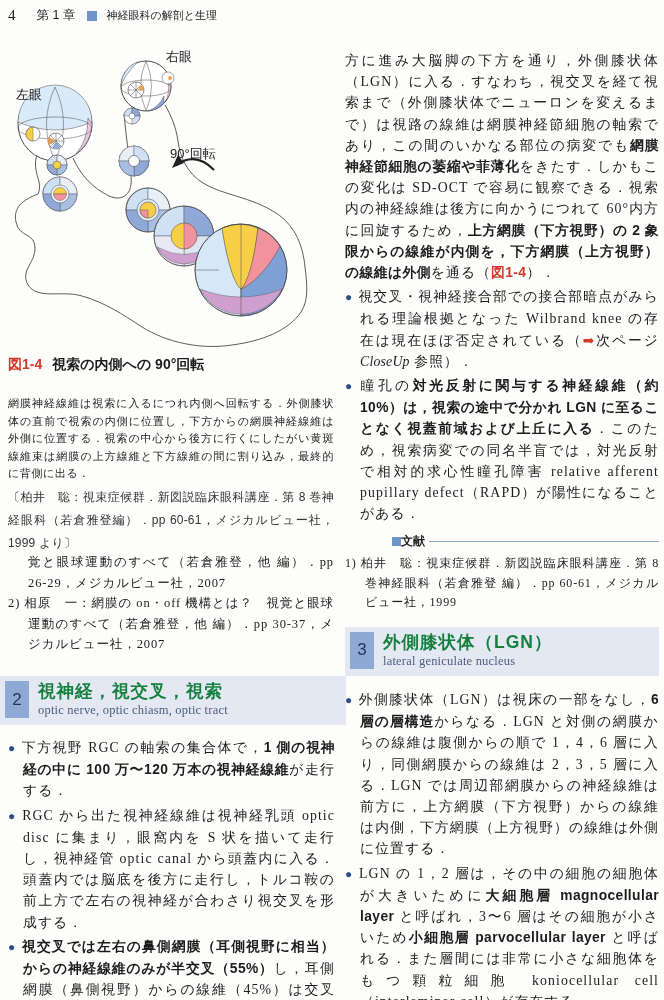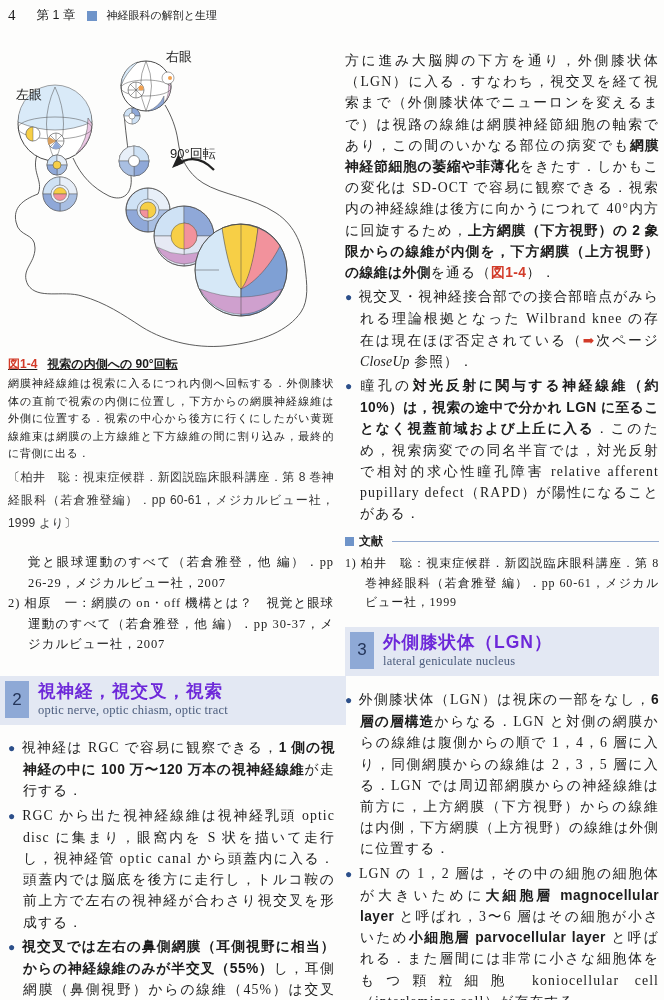--- a/index.html
+++ b/index.html
@@ -14,47 +14,47 @@
   }
   
   .pghead{position:absolute;top:7px;left:8px;display:flex;align-items:center;gap:9px;}
   .pgnum{font-size:15px;}
   .chap{font-size:12.5px;font-family:"Liberation Sans","DejaVu Sans",sans-serif;margin-left:12px;}
   .hsq{width:10px;height:10px;background:var(--accent);display:inline-block;margin-left:3px;}
   .chapttl{font-size:11px;font-family:"Liberation Sans","DejaVu Sans",sans-serif;}
   
   .figwrap{position:absolute;left:8px;top:48px;width:325px;height:306px;}
   .figcap{position:absolute;left:8px;top:356px;width:326px;}
-  .figcap-line1{font-family:"Liberation Sans","DejaVu Sans",sans-serif;font-weight:700;font-size:12px;margin-bottom:2px;text-decoration:underline;}
+  .figcap-line1{font-family:"Liberation Sans","DejaVu Sans",sans-serif;font-weight:700;font-size:14px;margin-bottom:21px;}
   .figcap-line1 .figno{color:var(--red);margin-right:10px;}
   .figcap-body{font-family:"Liberation Sans","DejaVu Sans",sans-serif;font-size:11px;line-height:17.6px;letter-spacing:.6px;text-align:justify;color:#222;}
   .figcap-src{font-family:"Liberation Sans","DejaVu Sans",sans-serif;font-size:12px;line-height:23px;letter-spacing:.2px;margin-top:3px;color:#333;text-align:justify;}
   .refs{position:absolute;left:8px;top:552px;width:326px;font-size:12.5px;line-height:20.5px;letter-spacing:.9px;text-align:justify;}
   .ref-cont{padding-left:20px;}
   .ref-item{padding-left:20px;text-indent:-20px;}
   .ref-item .mk{margin-right:4px;}
   
   .secbox{background:var(--secbg);display:flex;align-items:flex-start;padding:5px 6px 7px 5px;}
   .secbox .num{background:var(--numbg);color:#25365a;width:24px;min-height:37px;display:flex;align-items:center;justify-content:center;
     font-family:"Liberation Sans","DejaVu Sans",sans-serif;font-size:17px;margin-right:9px;}
-  .secbox .ttl{font-family:"Liberation Sans","DejaVu Sans",sans-serif;font-size:17.5px;font-weight:600;letter-spacing:1px;line-height:21px;color:#6d28d9;}
+  .secbox .ttl{font-family:"Liberation Sans","DejaVu Sans",sans-serif;font-size:17.5px;font-weight:600;letter-spacing:1px;line-height:21px;color:#15803d;}
   .secbox .sub{font-size:12.5px;color:#4c5d7d;line-height:15px;margin-top:1px;letter-spacing:.2px;}
   .sec2{position:absolute;left:0px;top:676px;width:335px;}
   
   .lbullets{position:absolute;left:8px;top:737px;width:327px;}
   .rcol{position:absolute;left:345px;top:50px;width:314px;}
   .para{font-size:13.8px;line-height:21.2px;letter-spacing:1.1px;text-align:justify;margin-bottom:3px;color:var(--ink);}
   .para.blt{padding-left:15px;text-indent:-15px;}
   .para .dot{color:var(--bullet);margin-right:5px;font-size:12px;}
   .rb{font-family:"Liberation Sans","DejaVu Sans",sans-serif;font-weight:700;letter-spacing:.4px;}
   .rr{color:var(--red);}
   .ri{font-style:italic;letter-spacing:.2px;}
   
   .bunken{margin-top:9px;margin-bottom:14px;}
-  .bunken-h{display:flex;align-items:center;gap:5px;margin-bottom:4px;}
+  .bunken-h{display:flex;align-items:center;margin-bottom:4px;margin-left:47px;}
   .bunken-h .sq{width:9px;height:9px;background:var(--accent);}
   .bunken-h .lb{font-family:"Liberation Sans","DejaVu Sans",sans-serif;font-weight:700;font-size:12px;}
   .bunken-h .rule{flex:1;height:0;border-top:1.5px solid #94abd0;margin-left:4px;}
   .bunken .ref-item{font-size:12px;line-height:19.5px;letter-spacing:.8px;text-align:justify;}
   .sec3{margin-bottom:13px;}
   svg text{font-family:"Liberation Sans","DejaVu Sans",sans-serif;}
 </style>
 </head>
 <body>
 
@@ -192,28 +192,28 @@
 
 <div class="secbox sec2">
   <div class="num">2</div>
   <div>
     <div class="ttl">視神経，視交叉，視索</div>
     <div class="sub">optic nerve, optic chiasm, optic tract</div>
   </div>
 </div>
 
 <div class="lbullets">
-    <div class="para blt"><span class="dot">●</span><span>視神経は RGC で容易に観察できる，</span><span class="rb">1 側の視神経の中に 100 万〜120 万本の視神経線維</span><span>が走行する．</span></div>
+    <div class="para blt"><span class="dot">●</span><span>下方視野 RGC の軸索の集合体で，</span><span class="rb">1 側の視神経の中に 100 万〜120 万本の視神経線維</span><span>が走行する．</span></div>
     <div class="para blt"><span class="dot">●</span><span>RGC から出た視神経線維は視神経乳頭 optic disc に集まり，眼窩内を S 状を描いて走行し，視神経管 optic canal から頭蓋内に入る．頭蓋内では脳底を後方に走行し，トルコ鞍の前上方で左右の視神経が合わさり視交叉を形成する．</span></div>
     <div class="para blt"><span class="dot">●</span><span class="rb">視交叉では左右の鼻側網膜（耳側視野に相当）からの神経線維のみが半交叉（55%）</span><span>し，耳側網膜（鼻側視野）からの線維（45%）は交叉しない．</span></div>
   </div>
 
 <div class="rcol">
   <div>
-      <div class="para"><span>方に進み大脳脚の下方を通り，外側膝状体（LGN）に入る．すなわち，視交叉を経て視索まで（外側膝状体でニューロンを変えるまで）は視路の線維は網膜神経節細胞の軸索であり，この間のいかなる部位の病変でも</span><span class="rb">網膜神経節細胞の萎縮や菲薄化</span><span>をきたす．しかもこの変化は SD-OCT で容易に観察できる．視索内の神経線維は後方に向かうにつれて 40°内方に回旋するため，</span><span class="rb">上方網膜（下方視野）の 2 象限からの線維が内側を，下方網膜（上方視野）の線維は外側</span><span>を通る（</span><span class="rb rr">図1-4</span><span>）．</span></div>
+      <div class="para"><span>方に進み大脳脚の下方を通り，外側膝状体（LGN）に入る．すなわち，視交叉を経て視索まで（外側膝状体でニューロンを変えるまで）は視路の線維は網膜神経節細胞の軸索であり，この間のいかなる部位の病変でも</span><span class="rb">網膜神経節細胞の萎縮や菲薄化</span><span>をきたす．しかもこの変化は SD-OCT で容易に観察できる．視索内の神経線維は後方に向かうにつれて 60°内方に回旋するため，</span><span class="rb">上方網膜（下方視野）の 2 象限からの線維が内側を，下方網膜（上方視野）の線維は外側</span><span>を通る（</span><span class="rb rr">図1-4</span><span>）．</span></div>
       <div class="para blt"><span class="dot">●</span><span>視交叉・視神経接合部での接合部暗点がみられる理論根拠となった Wilbrand knee の存在は現在ほぼ否定されている（</span><span class="rr">➡</span><span>次ページ </span><span class="ri">CloseUp</span><span> 参照）．</span></div>
       <div class="para blt"><span class="dot">●</span><span>瞳孔の</span><span class="rb">対光反射に関与する神経線維（約 10%）は，視索の途中で分かれ LGN に至ることなく視蓋前域および上丘に入る</span><span>．このため，視索病変での同名半盲では，対光反射で相対的求心性瞳孔障害 relative afferent pupillary defect（RAPD）が陽性になることがある．</span></div>
     </div>
 
   <div class="bunken">
     <div class="bunken-h">
       <span class="sq"></span>
       <span class="lb">文献</span>
       <span class="rule"></span>
     </div>

